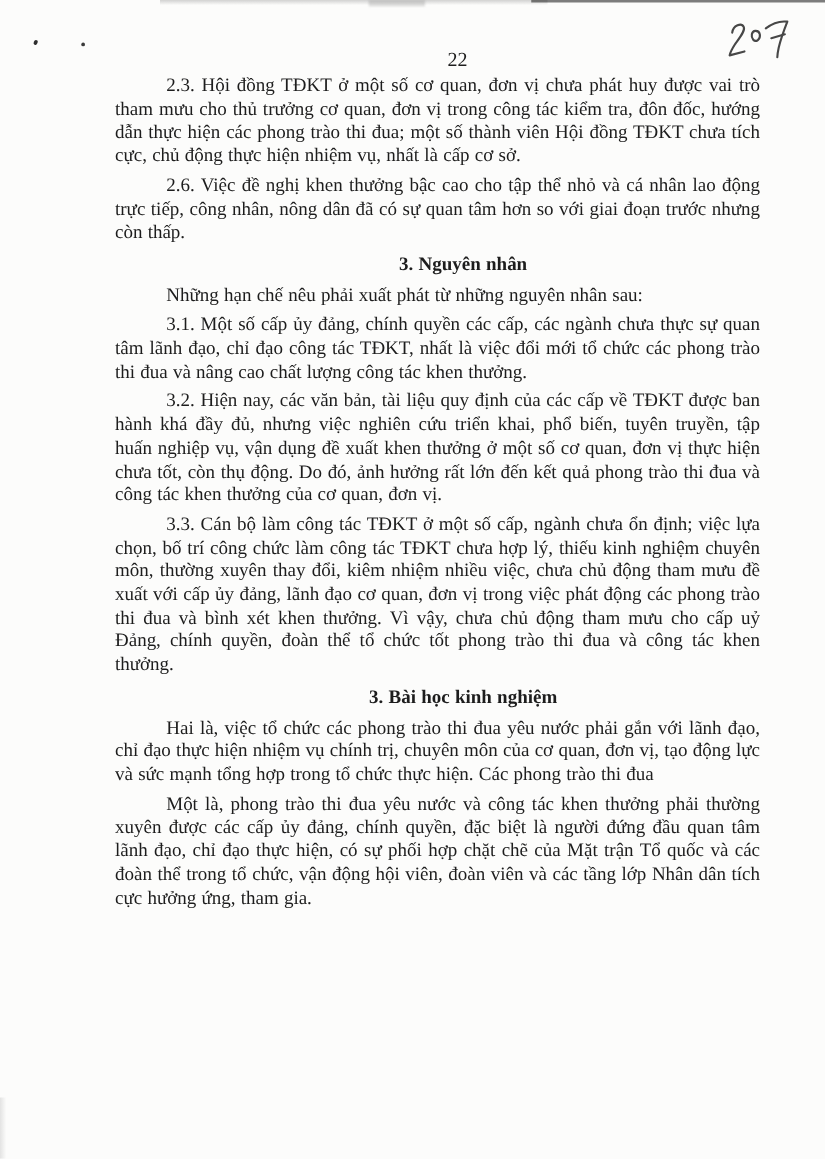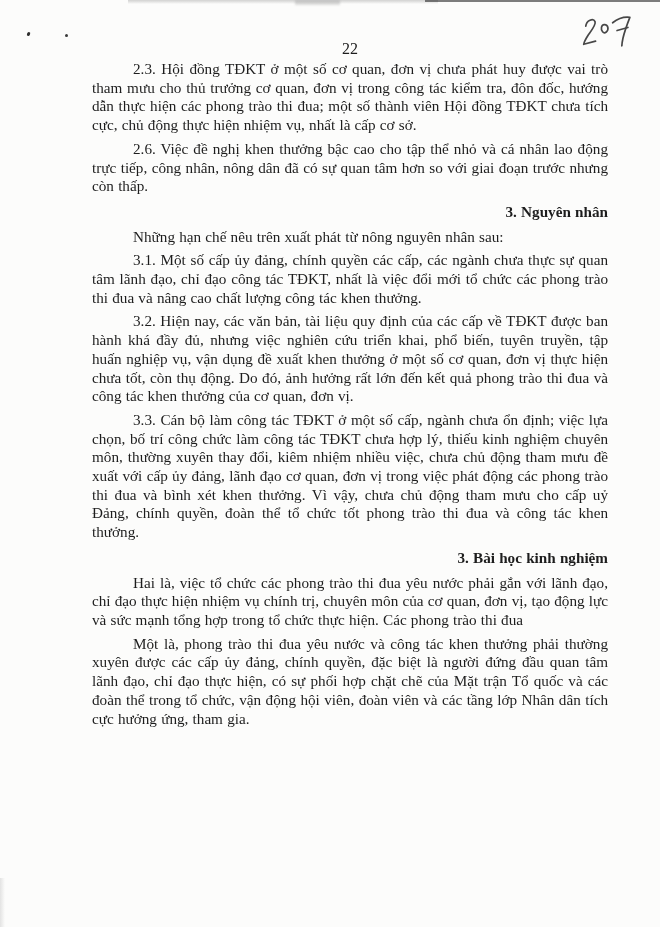--- a/index.html
+++ b/index.html
@@ -8,21 +8,21 @@
     position: relative;
     overflow: hidden;
     background: #fcfcfb;
     font-family: "Liberation Serif", serif;
     color: #1d1d1d;
   }
 
   
   .page-number {
     position: absolute;
-    top: 40px; left: 92px; width: 516px;
+    top: 40px; left: 108px; width: 516px;
     text-align: center;
     font-size: 16px;
     line-height: 18px;
   }
 
   
   .content {
     position: absolute;
     top: 60px; left: 92px; width: 516px;
   }
@@ -30,21 +30,21 @@
     margin: 0 0 5px 0;
     font-size: 15.2px;
     line-height: 18.7px;
     text-align: justify;
     text-indent: 41px;
     word-spacing: 0.4px;
   }
   .content p.no-indent { text-indent: 0; }
   .content p.heading {
     font-weight: bold;
-    text-align: right;
+    text-align: center;
     margin-top: 7px;
     margin-bottom: 6px;
   }
 
   
   .edge-a {
     position: absolute; left: 128px; top: 0; width: 310px; height: 4px;
     background: linear-gradient(to bottom, rgba(110,110,110,.30), rgba(110,110,110,0));
     filter: blur(.6px);
   }
@@ -105,20 +105,20 @@
     </g>
   </svg>
 </div>
 
 <div class="page-number">22</div>
 
 <div class="content">
   <p>2.3. Hội đồng TĐKT ở một số cơ quan, đơn vị chưa phát huy được vai trò tham mưu cho thủ trưởng cơ quan, đơn vị trong công tác kiểm tra, đôn đốc, hướng dẫn thực hiện các phong trào thi đua; một số thành viên Hội đồng TĐKT chưa tích cực, chủ động thực hiện nhiệm vụ, nhất là cấp cơ sở.</p>
   <p>2.6. Việc đề nghị khen thưởng bậc cao cho tập thể nhỏ và cá nhân lao động trực tiếp, công nhân, nông dân đã có sự quan tâm hơn so với giai đoạn trước nhưng còn thấp.</p>
   <p class="heading">3. Nguyên nhân</p>
-  <p>Những hạn chế nêu trên xuất phát từ nông nguyên nhân sau:</p>
+  <p>Những hạn chế nêu phải xuất phát từ những nguyên nhân sau:</p>
   <p>3.1. Một số cấp ủy đảng, chính quyền các cấp, các ngành chưa thực sự quan tâm lãnh đạo, chỉ đạo công tác TĐKT, nhất là việc đổi mới tổ chức các phong trào thi đua và nâng cao chất lượng công tác khen thưởng.</p>
   <p>3.2. Hiện nay, các văn bản, tài liệu quy định của các cấp về TĐKT được ban hành khá đầy đủ, nhưng việc nghiên cứu triển khai, phổ biến, tuyên truyền, tập huấn nghiệp vụ, vận dụng đề xuất khen thưởng ở một số cơ quan, đơn vị thực hiện chưa tốt, còn thụ động. Do đó, ảnh hưởng rất lớn đến kết quả phong trào thi đua và công tác khen thưởng của cơ quan, đơn vị.</p>
   <p>3.3. Cán bộ làm công tác TĐKT ở một số cấp, ngành chưa ổn định; việc lựa chọn, bố trí công chức làm công tác TĐKT chưa hợp lý, thiếu kinh nghiệm chuyên môn, thường xuyên thay đổi, kiêm nhiệm nhiều việc, chưa chủ động tham mưu đề xuất với cấp ủy đảng, lãnh đạo cơ quan, đơn vị trong việc phát động các phong trào thi đua và bình xét khen thưởng. Vì vậy, chưa chủ động tham mưu cho cấp uỷ Đảng, chính quyền, đoàn thể tổ chức tốt phong trào thi đua và công tác khen thưởng.</p>
   <p class="heading">3. Bài học kinh nghiệm</p>
   <p>Hai là, việc tổ chức các phong trào thi đua yêu nước phải gắn với lãnh đạo, chỉ đạo thực hiện nhiệm vụ chính trị, chuyên môn của cơ quan, đơn vị, tạo động lực và sức mạnh tổng hợp trong tổ chức thực hiện. Các phong trào thi đua</p>
   <p>Một là, phong trào thi đua yêu nước và công tác khen thưởng phải thường xuyên được các cấp ủy đảng, chính quyền, đặc biệt là người đứng đầu quan tâm lãnh đạo, chỉ đạo thực hiện, có sự phối hợp chặt chẽ của Mặt trận Tổ quốc và các đoàn thể trong tổ chức, vận động hội viên, đoàn viên và các tầng lớp Nhân dân tích cực hưởng ứng, tham gia.</p>
 </div>
 
 </body></html>

